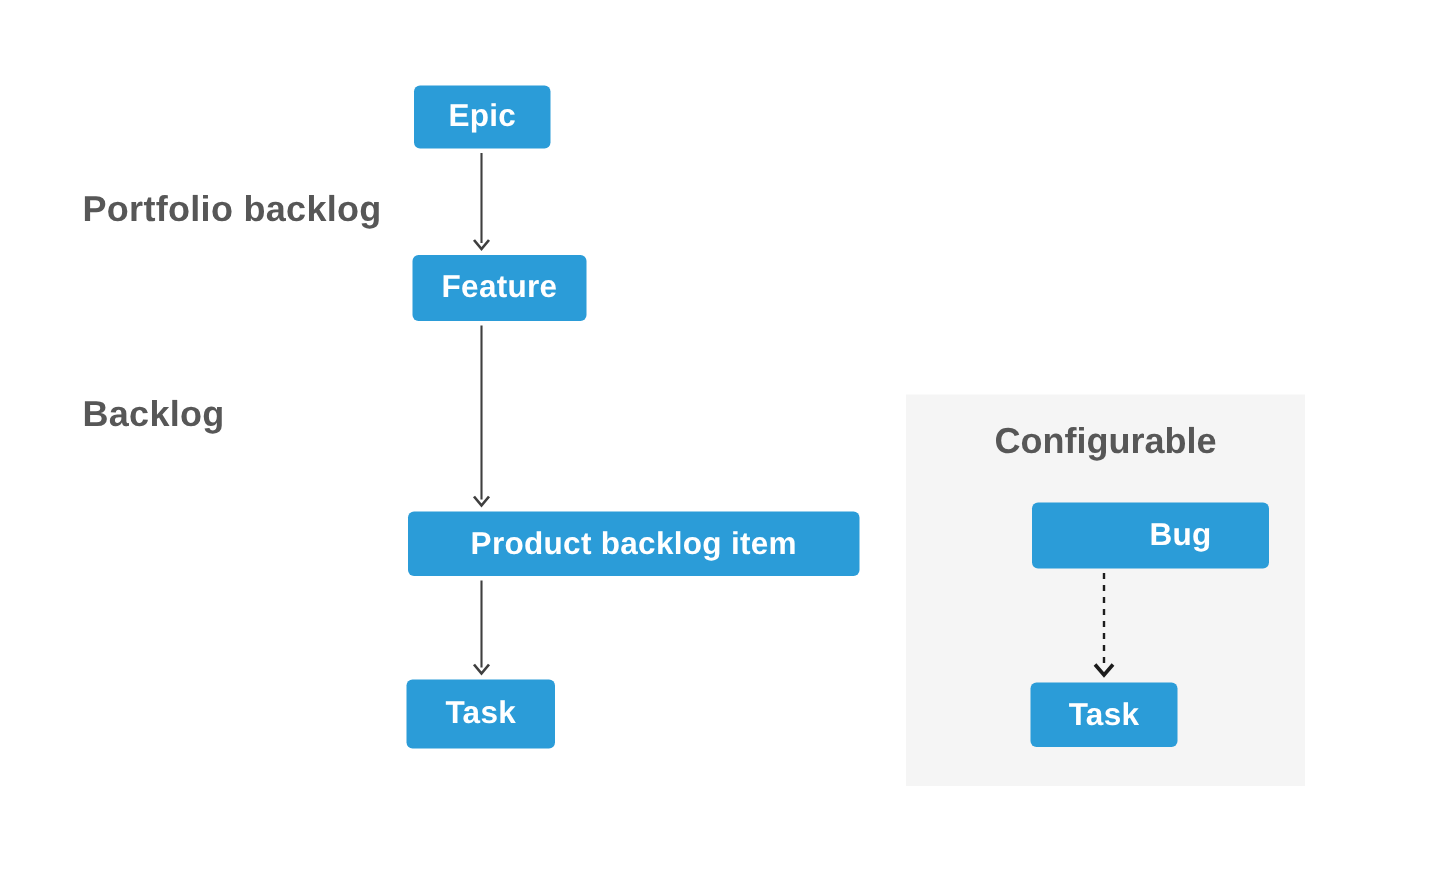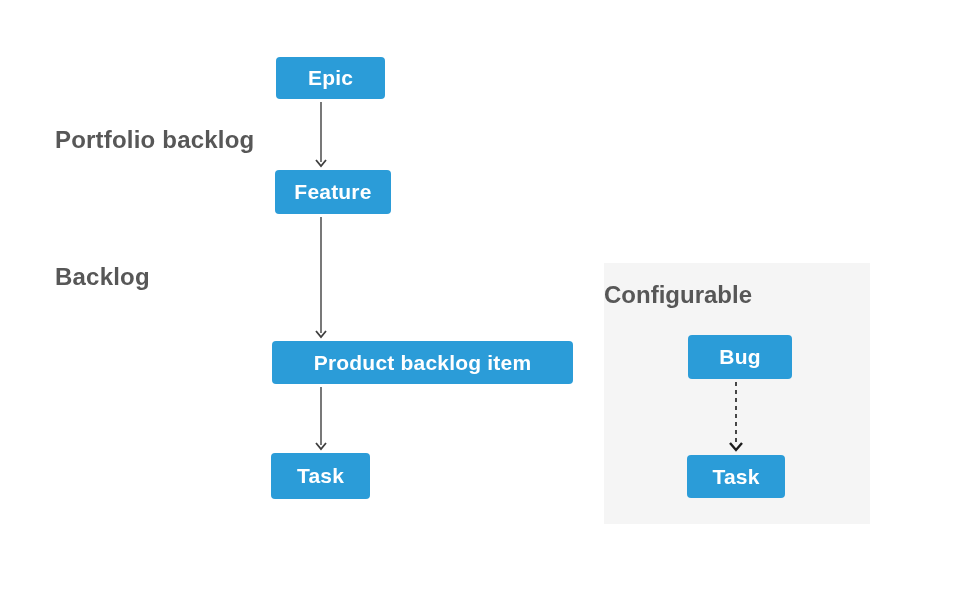--- a/index.html
+++ b/index.html
@@ -29,42 +29,43 @@
     top: 263px;
     width: 266px;
     height: 261px;
     background: #f5f5f5;
   }
   .panel-title {
     position: absolute;
     left: 604px;
     top: 281px;
     width: 266px;
+    text-align: center;
     color: #575757;
     font-size: 24px;
     font-weight: 600;
   }
   .node {
     position: absolute;
     background: #2b9cd8;
     border-radius: 4px;
     color: #ffffff;
     font-size: 21px;
     font-weight: 700;
     display: flex;
     align-items: center;
     justify-content: center;
     white-space: nowrap;
     letter-spacing: 0.2px;
   }
-  .node-epic  { left: 276px; top: 57px;  width: 109px;  height: 42px; }
+  .node-epic  { left: 276px; top: 57px;  width: 91px;  height: 42px; }
   .node-feature { left: 275px; top: 170px; width: 116px; height: 44px; }
   .node-pbi   { left: 272px; top: 341px; width: 301px; height: 43px; }
   .node-task  { left: 271px; top: 453px; width: 99px;  height: 46px; }
-  .node-bug   { left: 688px; top: 335px; width: 104px;  height: 44px; }
+  .node-bug   { left: 688px; top: 335px; width: 118px;  height: 44px; padding-left: 40px; }
   .node-task2 { left: 687px; top: 455px; width: 98px;  height: 43px; }
   .arrows {
     position: absolute;
     left: 0;
     top: 0;
     width: 961px;
     height: 589px;
     pointer-events: none;
   }
 </style>

